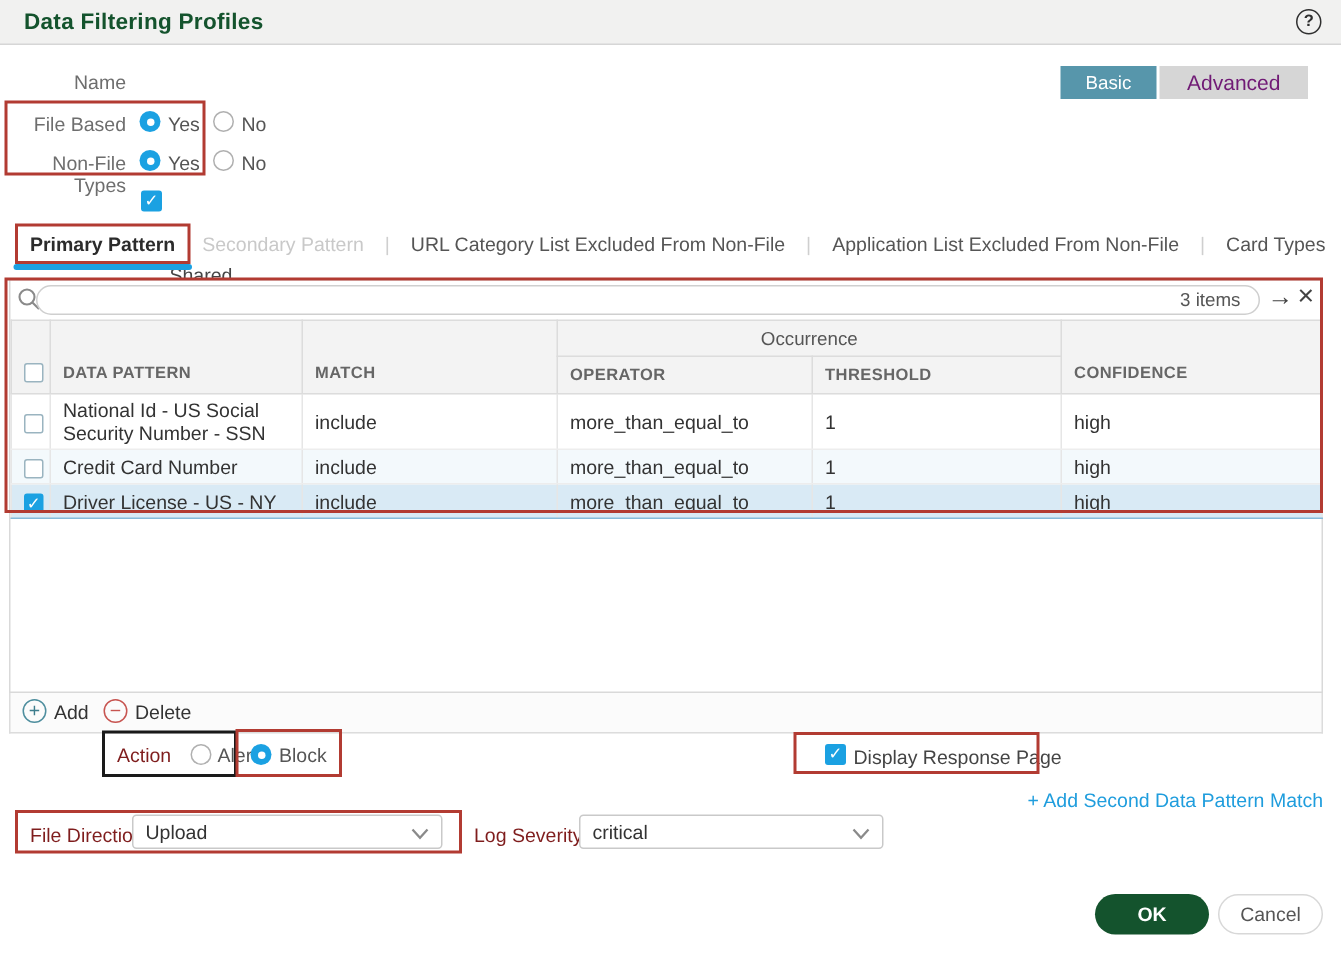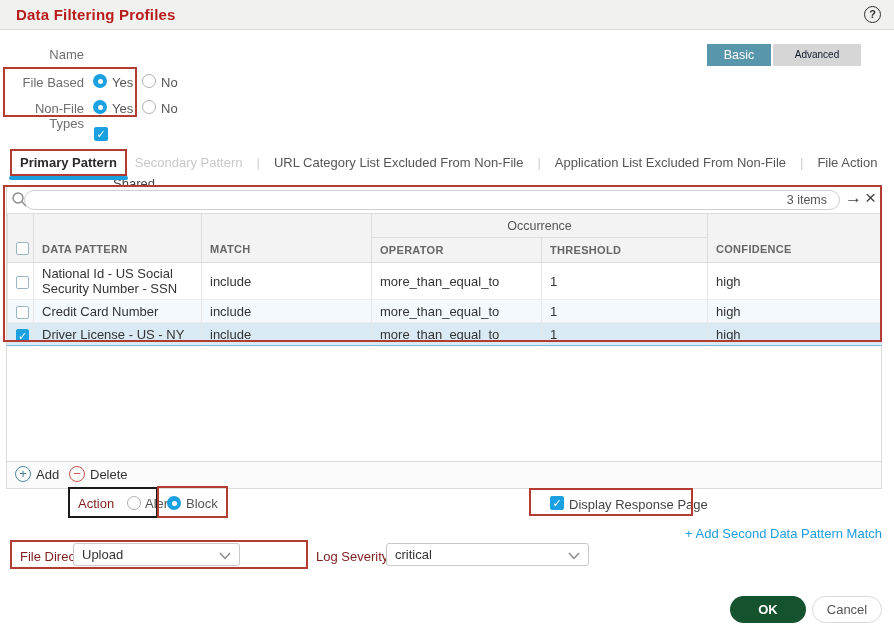--- a/index.html
+++ b/index.html
@@ -7,38 +7,38 @@
   body {
     font-family: "Liberation Sans", sans-serif;
     font-size: 13px; color:#333; background:#fff; overflow:hidden;
   }
   .stage { position:relative; width:894px; height:637px; background:#fff; }
 
   
   .hdr { position:absolute; left:0; top:0; width:894px; height:30px;
          background:#f1f1f0; border-bottom:1px solid #d6d6d6; }
   .hdr-title { position:absolute; left:16px; top:0; line-height:30px;
-         font-size:15px; font-weight:700; color:#b91c1c; letter-spacing:.2px; }
+         font-size:15px; font-weight:700; color:#14532d; letter-spacing:.2px; }
   .help-ic { position:absolute; right:13px; top:6px; width:17px; height:17px;
          border:1.5px solid #2f2f2f; border-radius:50%; text-align:center;
          line-height:14px; font-size:11px; font-weight:700; color:#2f2f2f; cursor:pointer; }
 
   .lbl { color:#7f1d1d; }
   .rlabel { position:absolute; left:0; width:84px; text-align:right; color:#6e6e6e; }
 
   
   .name-input { position:absolute; left:90px; top:44px; width:612px; height:22px;
          border:1px solid #d0d0d0; border-radius:2px; padding:0 8px; font-size:13px;
          color:#333; font-family:"Liberation Sans",sans-serif; }
   .name-input::placeholder { color:#c2c2c2; }
   .btn-basic { position:absolute; left:707px; top:44px; width:64px; height:22px;
          background:#5796ab; color:#fff; font-size:12.5px; text-align:center;
          line-height:22px; cursor:pointer; }
-  .btn-advanced { position:absolute; left:773px; top:44px; width:88px; height:22px;
-         background:#d6d6d6; color:#0f172a; font-size:10px; text-align:center;
+  .btn-advanced { position:absolute; left:773px; top:44px; width:99px; height:22px;
+         background:#d6d6d6; color:#701a75; font-size:14px; text-align:center;
          line-height:22px; cursor:pointer; }
 
   
   .radio { display:inline-block; width:14px; height:14px; border-radius:50%;
          border:1px solid #b0b0b0; background:#fff; vertical-align:middle; cursor:pointer; position:relative; }
   .radio.on { border:none; background:#1ba1e2; }
   .radio.on::after { content:""; position:absolute; left:4.5px; top:4.5px;
          width:5px; height:5px; border-radius:50%; background:#fff; }
   .cbx { display:inline-block; width:14px; height:14px; border:1px solid #9ab4c0;
          border-radius:2px; background:#fff; vertical-align:middle; cursor:pointer;
@@ -144,21 +144,21 @@
   <span class="abs" style="left:113px; top:128px; color:#444;margin-top:48px;">Shared</span>
 
   <div class="tabs">
     <span class="tab active">Primary Pattern</span>
     <span class="tab disabled">Secondary Pattern</span>
     <span class="tab-sep">|</span>
     <span class="tab">URL Category List Excluded From Non-File</span>
     <span class="tab-sep">|</span>
     <span class="tab">Application List Excluded From Non-File</span>
     <span class="tab-sep">|</span>
-    <span class="tab">File Action</span>
+    <span class="tab">Card Types</span>
   </div>
 
   <div class="twidget">
     <div class="searchbar">
       <svg class="search-ic" width="17" height="17" viewBox="0 0 17 17">
         <circle cx="7" cy="7" r="5" fill="none" stroke="#8a8a8a" stroke-width="1.4"></circle>
         <line x1="10.6" y1="10.6" x2="15" y2="15" stroke="#8a8a8a" stroke-width="1.4"></line>
       </svg>
       <div class="search-pill">
         <span class="items-count">3 items</span>
@@ -238,21 +238,21 @@
   <span class="abs" style="left:186px; top:496px; color:#555;">Block</span>
 
   <span class="cbx on abs" style="left:550px; top:496px;">
     <span>✓</span>
   </span>
   <span class="abs" style="left:569px; top:497px; color:#444;">Display Response Page</span>
 
   <span class="link abs" style="right:12px; top:526px;">+ Add Second Data Pattern Match</span>
 
   <span class="abs lbl" style="left:20px; top:549px;">File Direction</span>
-  <div class="select" style="left:73px; top:543px; width:167px;">
+  <div class="select" style="left:88px; top:543px; width:207px;">
     <span>Upload</span>
     <svg class="chev" width="12" height="8" viewBox="0 0 12 8">
       <polyline points="1,1 6,6.5 11,1" fill="none" stroke="#8a8a8a" stroke-width="1.5"></polyline>
     </svg>
   </div>
   <span class="abs lbl" style="left:316px; top:549px;">Log Severity</span>
   <div class="select" style="left:386px; top:543px; width:203px;">
     <span>critical</span>
     <svg class="chev" width="12" height="8" viewBox="0 0 12 8">
       <polyline points="1,1 6,6.5 11,1" fill="none" stroke="#8a8a8a" stroke-width="1.5"></polyline>

